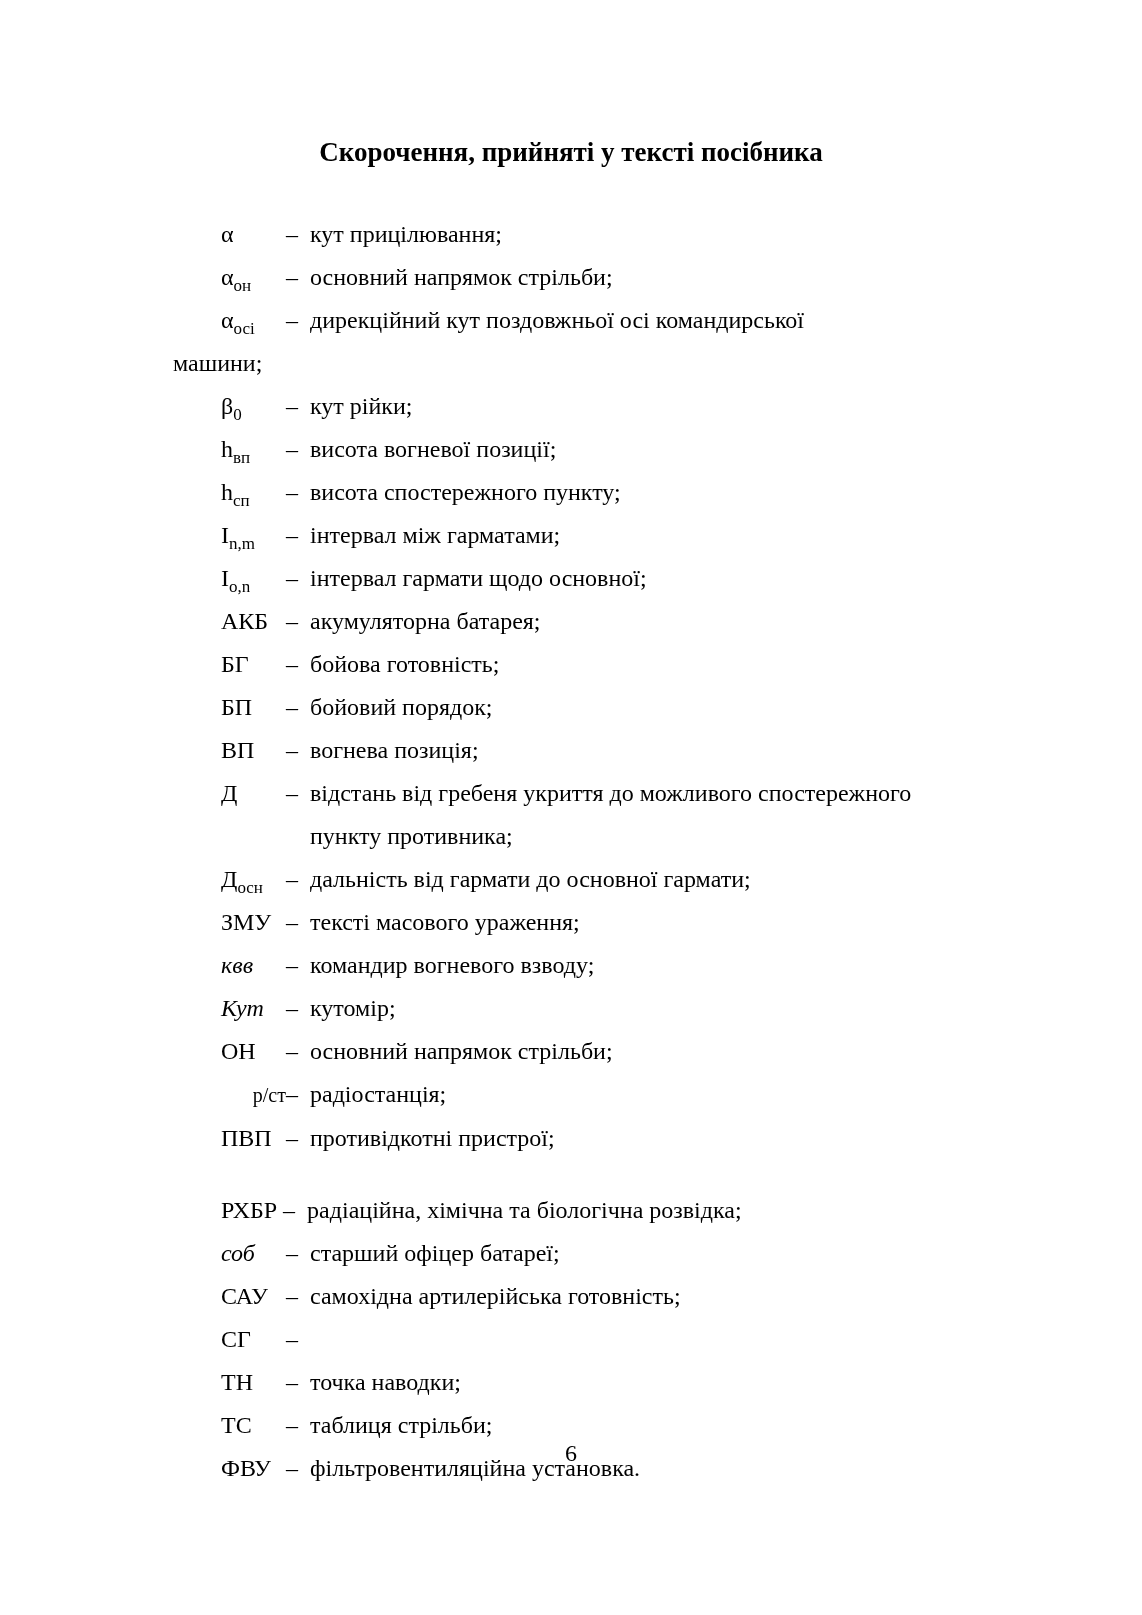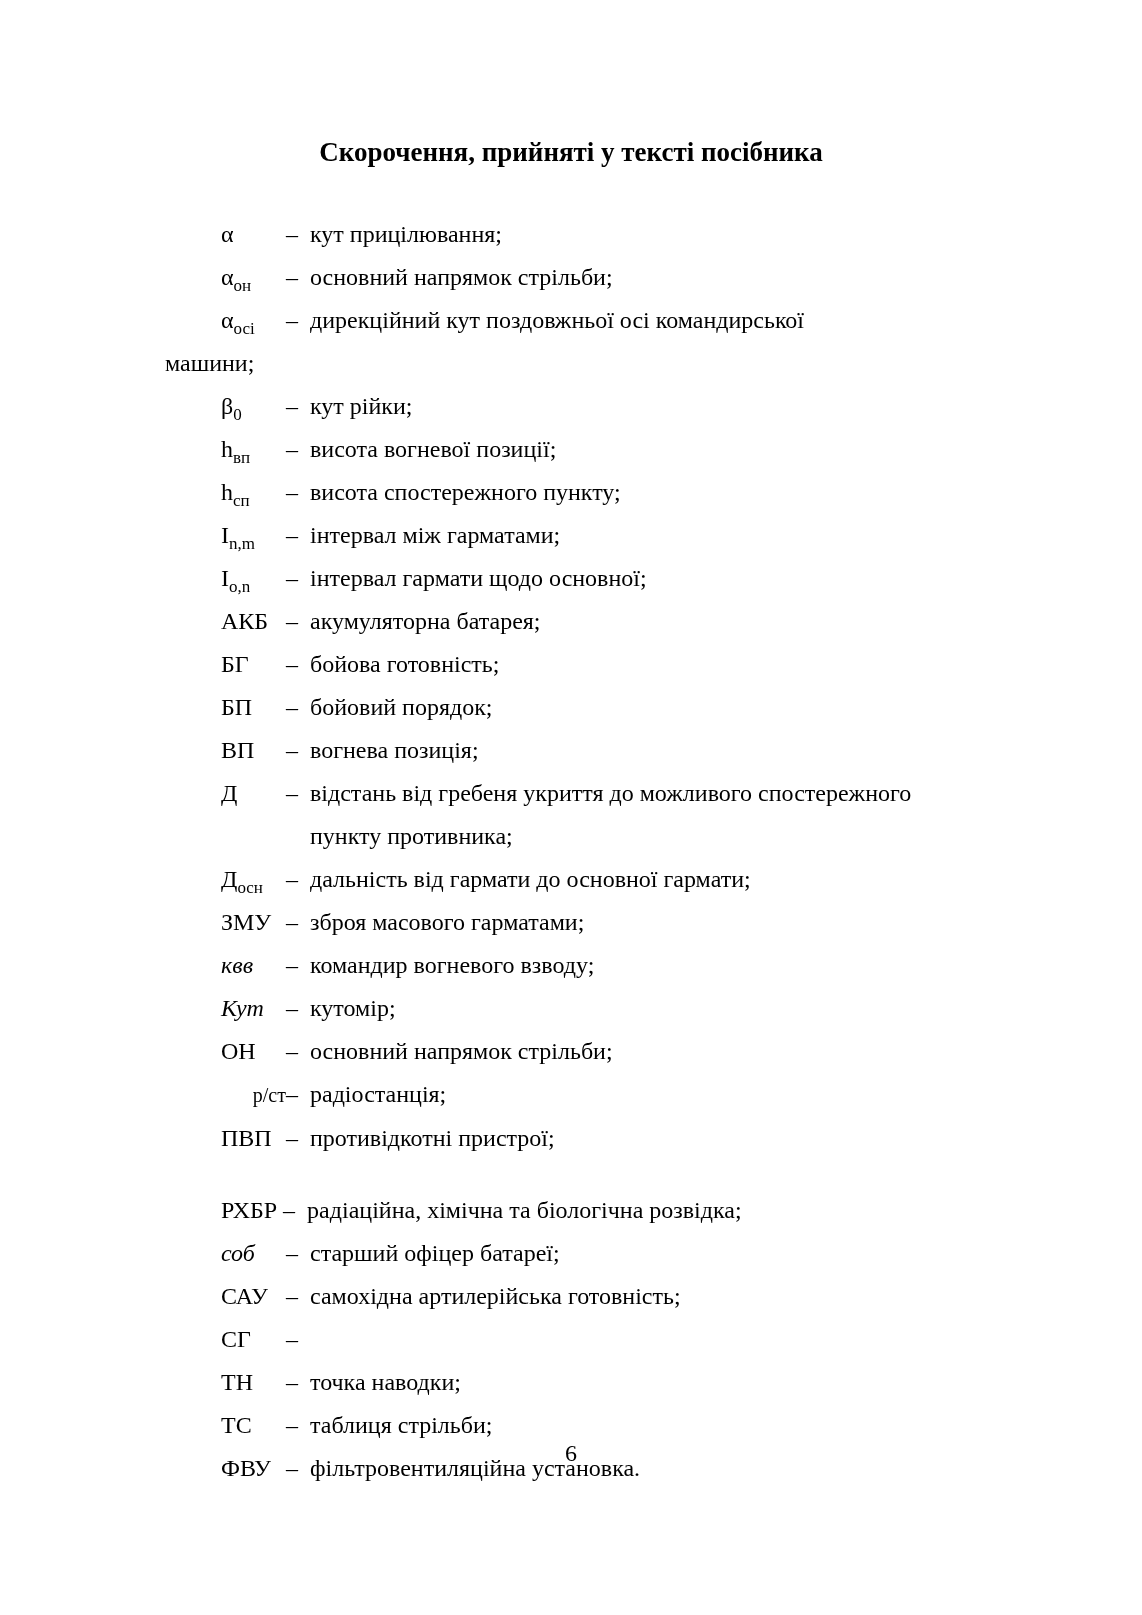--- a/index.html
+++ b/index.html
@@ -58,21 +58,21 @@
   }
   .dash {
     padding-right: 12px;
     flex-shrink: 0;
   }
   .def {
     flex: 1 1 auto;
     min-width: 0;
   }
   .continuation {
-    margin-left: 0;
+    margin-left: 8px;
     line-height: 43px;
   }
   .page-number {
     position: absolute;
     left: 0;
     right: 0;
     top: 1440px;
     text-align: center;
     font-size: 24px;
   }
@@ -151,21 +151,21 @@
         <span class="def">відстань від гребеня укриття до можливого спо­стережного пункту противника;</span>
       </div>
       <div class="entry">
         <span class="term">Д<sub>осн</sub></span>
         <span class="dash">–</span>
         <span class="def">дальність від гармати до основної гармати;</span>
       </div>
       <div class="entry">
         <span class="term">ЗМУ</span>
         <span class="dash">–</span>
-        <span class="def">зброя масового гарматами;</span>
+        <span class="def">тексті масового ураження;</span>
       </div>
       <div class="entry">
         <span class="term italic">квв</span>
         <span class="dash">–</span>
         <span class="def">командир вогневого взводу;</span>
       </div>
       <div class="entry">
         <span class="term italic">Кут</span>
         <span class="dash">–</span>
         <span class="def">кутомір;</span>

